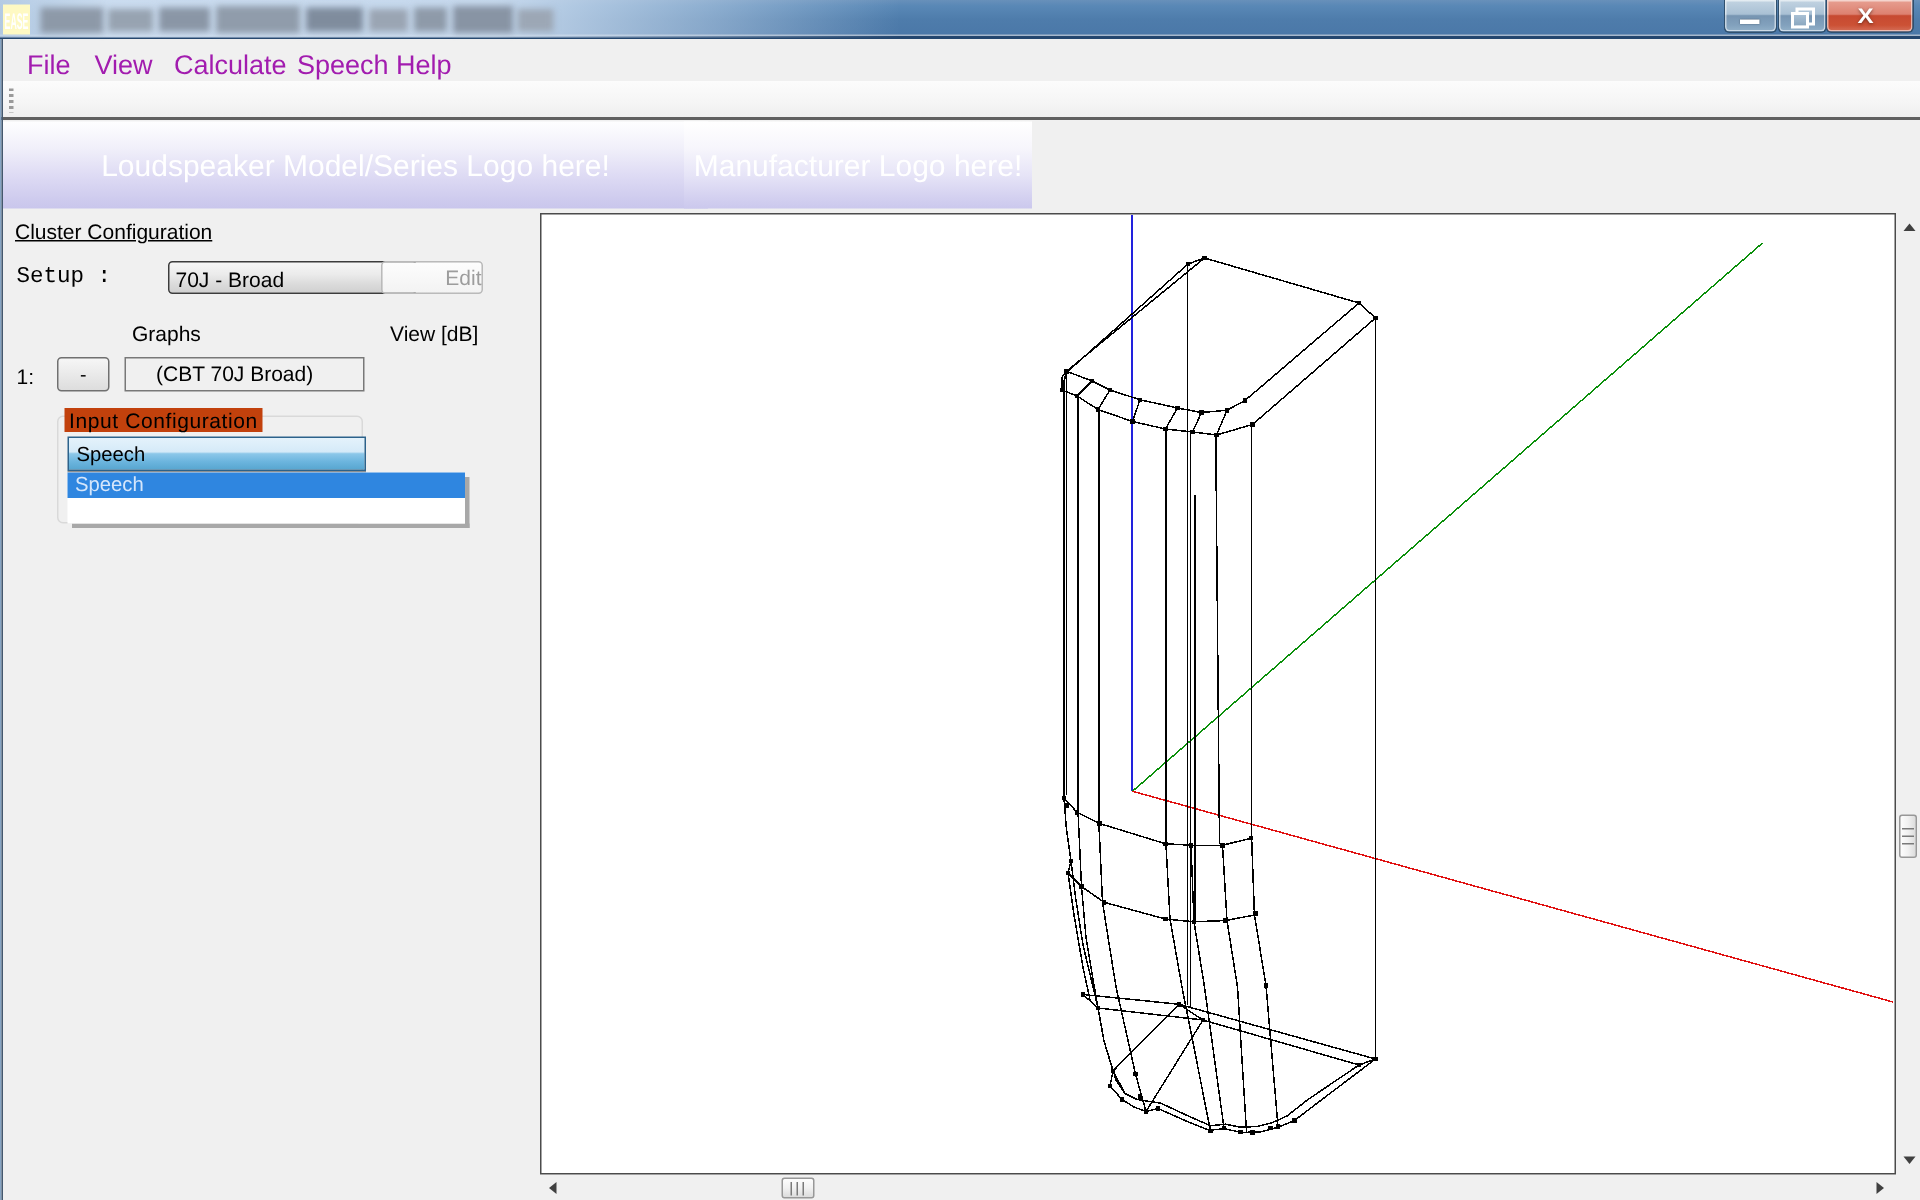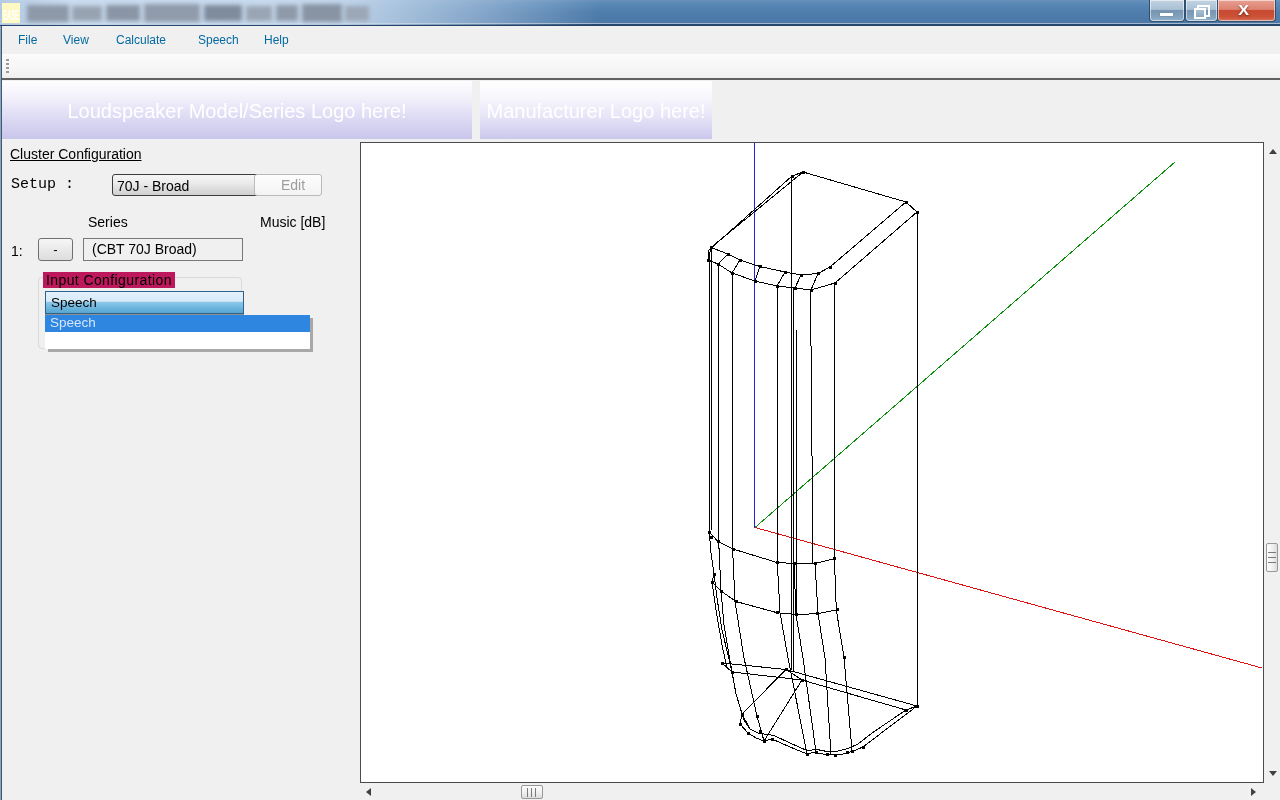--- a/index.html
+++ b/index.html
@@ -22,61 +22,61 @@
     box-shadow:inset 0 0 0 1px rgba(255,255,255,0.55);}
   #btnmin{left:1149px;width:34px;border-radius:0 0 4px 4px;
     background:linear-gradient(to bottom,#c3d4e2 0%,#a9c0d4 45%,#7795b2 50%,#82a1bd 80%,#93b1c9 100%);}
   #btnmax{left:1185px;width:31px;border-radius:0 0 4px 4px;
     background:linear-gradient(to bottom,#c3d4e2 0%,#a9c0d4 45%,#7795b2 50%,#82a1bd 80%,#93b1c9 100%);}
   #btncls{left:1217px;width:57px;border-radius:0 0 4px 4px;
     background:linear-gradient(to bottom,#e7a092 0%,#dd8170 45%,#c74a31 50%,#cc5135 80%,#d4705a 100%);}
 
   
   #menubar{left:2px;top:27px;width:1278px;height:27px;background:#f0f0f0;
-    font-size:12px;color:#0369a1;}
+    font-size:18px;color:#a21caf;}
   #menubar span{position:absolute;top:6px;}
 
   
   #toolbar{left:2px;top:54px;width:1278px;height:25px;
     background:linear-gradient(to bottom,#fcfcfc 0%,#f5f5f5 60%,#eeeeee 100%);}
   #grip{left:4px;top:5px;width:3px;height:16px;
     background:repeating-linear-gradient(to bottom,#9a9a9a 0 2px,transparent 2px 4px);}
   #toolsep{left:0px;top:78px;width:1280px;height:2px;background:#606060;}
 
   
   .banner{top:81px;height:58px;
     background:linear-gradient(to bottom,#fefeff 0%,#f1f0fa 30%,#dedbf4 62%,#cfccee 88%,#c9c6ec 100%);
     color:#ffffff;font-size:20px;text-align:center;line-height:61px;
     white-space:nowrap;}
   #banner1{left:2px;width:470px;}
-  #banner2{left:480px;width:232px;
+  #banner2{left:456px;width:232px;
     background:linear-gradient(to bottom,#ffffff 0%,#f7f6fc 30%,#e6e4f7 62%,#d3d0f0 88%,#cbc8ed 100%);}
 
   
   .lbl{position:absolute;font-size:14px;color:#000;}
 
   #combo1{left:76px;top:174px;width:166px;height:22px;box-sizing:border-box;
     border:1px solid #3c3c3c;border-radius:3px;
     background:linear-gradient(to bottom,#f6f6f6 0%,#ebebeb 40%,#dcdcdc 70%,#d0d0d0 100%);margin-left:36px;}
   #combo1 .txt{position:absolute;left:4px;top:3px;font-size:14px;}
   #combo1 .arr{position:absolute;right:7px;top:8px;width:0;height:0;
     border-left:6.5px solid transparent;border-right:6.5px solid transparent;border-top:7px solid #000;}
   #editbtn{left:254px;top:174px;width:68px;height:22px;box-sizing:border-box;
     border:1px solid #bababa;border-radius:3px;background:linear-gradient(to bottom,#fdfdfd,#f3f3f3);
-    color:#9d9d9d;font-size:14px;text-align:center;line-height:20px;padding-left:10px;}
+    color:#9d9d9d;font-size:14px;text-align:right;line-height:20px;padding-left:10px;}
   #minusbtn{left:38px;top:238px;width:35px;height:23px;box-sizing:border-box;
     border:1px solid #707070;border-radius:3px;
     background:linear-gradient(to bottom,#f6f6f6 0%,#ebebeb 45%,#dddddd 100%);
     text-align:center;line-height:21px;font-size:13px;}
   #elembox{left:83px;top:238px;width:160px;height:23px;box-sizing:border-box;
-    border:1px solid #787878;background:#f0f0f0;font-size:14px;line-height:21px;padding-left:8px;}
+    border:1px solid #787878;background:#f0f0f0;font-size:14px;line-height:21px;padding-left:20px;}
 
   #groupbox{left:38px;top:277px;width:204px;height:72px;box-sizing:border-box;
     border:1px solid #d9d9d9;border-radius:4px;}
-  #grouplabel{left:43px;top:272px;background:#be185d;padding:0 3px;font-size:14px;letter-spacing:0.4px;text-align:right;}
+  #grouplabel{left:43px;top:272px;background:#c2410c;padding:0 3px;font-size:14px;letter-spacing:0.4px;text-align:right;}
 
   #combo2{left:45px;top:291px;width:199px;height:23px;box-sizing:border-box;
     border:1px solid #2c628b;
     background:linear-gradient(to bottom,#e4f2fb 0%,#d5eaf8 44%,#8cc7e9 50%,#6cb5de 75%,#58a6d0 100%);}
   #combo2 .txt{position:absolute;left:5px;top:3px;font-size:13.5px;}
 
   #droplist{left:45px;top:315px;width:265px;height:34px;background:#ffffff;}
   #dropsel{position:absolute;left:0;top:0;width:100%;height:17px;background:#2f86e0;
     color:#d5e6fb;font-size:13.5px;line-height:16px;padding-left:5px;box-sizing:border-box;}
   #dropitm{position:absolute;left:0;top:17px;width:100%;height:17px;background:#fff;
@@ -151,22 +151,22 @@
 <div id="banner1" class="banner abs">Loudspeaker Model/Series Logo here!</div>
 <div id="banner2" class="banner abs">Manufacturer Logo here!</div>
 
 <div class="lbl" style="left:10px;top:146px;text-decoration:underline;">Cluster Configuration</div>
 <div class="lbl" style="left:11px;top:176px;font-size:15px;font-family:Liberation Mono, monospace;">Setup :</div>
 <div id="combo1" class="abs">
     <span class="txt">70J - Broad</span>
     <span class="arr"></span>
   </div>
 <div id="editbtn" class="abs">Edit</div>
-<div class="lbl" style="left:88px;top:214px;">Series</div>
-<div class="lbl" style="left:260px;top:214px;">Music [dB]</div>
+<div class="lbl" style="left:88px;top:214px;">Graphs</div>
+<div class="lbl" style="left:260px;top:214px;">View [dB]</div>
 <div class="lbl" style="left:11px;top:243px;">1:</div>
 <div id="minusbtn" class="abs">-</div>
 <div id="elembox" class="abs">(CBT 70J Broad)</div>
 
 <div id="groupbox" class="abs"></div>
 <div id="grouplabel" class="lbl">Input Configuration</div>
 <div id="combo2" class="abs">
     <span class="txt">Speech</span>
   </div>
 <div id="dshadow1" class="abs"></div>

